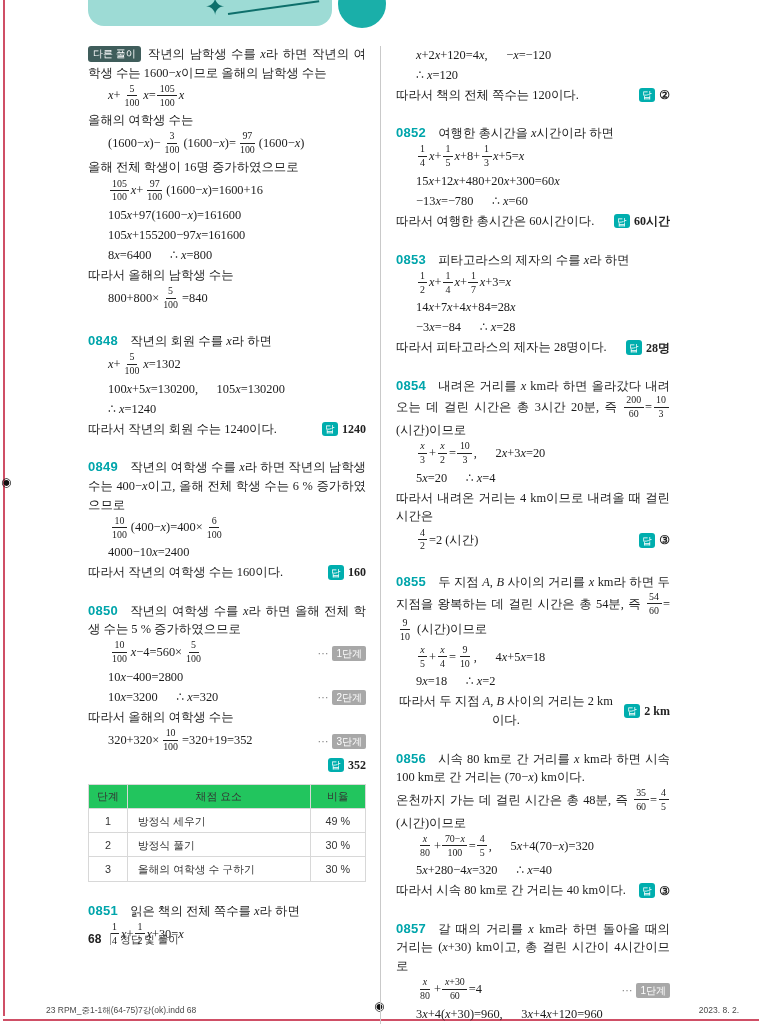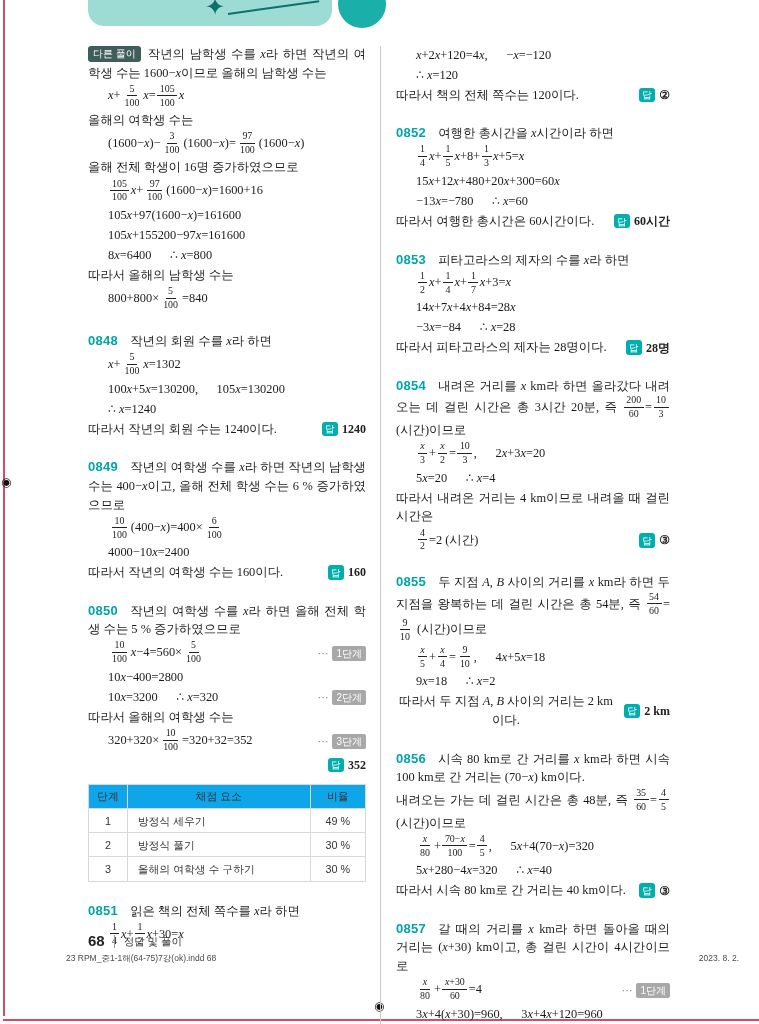--- a/index.html
+++ b/index.html
@@ -13,21 +13,21 @@
   .deco-mint{position:absolute;left:88px;top:0;width:244px;height:26px;background:#9ddbd5;border-radius:0 0 16px 16px;}
   .deco-circle{position:absolute;left:338px;top:-20px;width:48px;height:48px;border-radius:50%;background:#1aafa9;}
   .deco-star{position:absolute;left:205px;top:-5px;color:#0e6f6b;font-size:24px;line-height:1;font-family:"DejaVu Sans",sans-serif;}
   .deco-trail{position:absolute;left:228px;top:13px;width:92px;height:1.5px;background:#0e6f6b;transform:rotate(-8deg);transform-origin:left center;}
   
   .crop-left{position:absolute;left:3px;top:0;width:2px;height:1016px;background:#cf4f66;}
   .crop-bottom{position:absolute;left:3px;top:1019px;width:756px;height:2px;background:#cf4f66;}
   .regmark{position:absolute;font-size:12px;color:#111;font-family:"DejaVu Sans",sans-serif;line-height:1;}
   .reg-left{left:1px;top:476px;}
   .reg-bottom{left:374px;top:1000px;}
-  .print-note{position:absolute;top:952px;font-size:8.5px;color:#4a4a4a;font-family:"Liberation Sans","DejaVu Sans",sans-serif;margin-left:20px;}
+  .print-note{position:absolute;top:1004px;font-size:8.5px;color:#4a4a4a;font-family:"Liberation Sans","DejaVu Sans",sans-serif;}
   .print-note.l{left:46px;}
   .print-note.r{right:20px;}
   
   .content{position:absolute;left:0;top:44px;width:684px;display:flex;padding:0 14px 0 88px;box-sizing:border-box;}
   .col-left{width:278px;flex:none;}
   .divider{width:1px;background:#c9c9c9;margin:2px 15px 0 14px;flex:none;}
   .col-right{flex:1;min-width:0;}
   
   .p{text-align:justify;margin:1px 0;}
   .math{padding-left:20px;margin:1.5px 0;}
@@ -42,28 +42,28 @@
   .frac .den{padding:.5px 2.5px 0;}
   
   .ansgrp{display:inline-flex;align-items:center;gap:4px;white-space:nowrap;margin-left:8px;}
   .dap{background:#00aeae;color:#fff;font-size:9.5px;padding:1.5px 3.5px;border-radius:3px;font-family:"Liberation Sans","DejaVu Sans",sans-serif;line-height:1.2;}
   .ansval{font-weight:bold;color:#222;font-size:12px;}
   .ansline{display:flex;justify-content:flex-end;margin:2px 0 0;}
   .stepgrp{display:inline-flex;align-items:center;gap:4px;white-space:nowrap;color:#8a8a8a;font-size:11px;margin-left:8px;}
   .stepbadge{background:#a8a8a8;color:#fff;font-size:10px;padding:1px 4px;border-radius:2px;font-family:"Liberation Sans","DejaVu Sans",sans-serif;line-height:1.3;}
   
   .score-table{width:100%;border-collapse:collapse;font-family:"Liberation Sans","DejaVu Sans",sans-serif;font-size:10.8px;margin:10px 0 2px;color:#333;border-top:1.5px solid #999;border-bottom:1.5px solid #999;}
-  .score-table th{background:#0ea5e9;font-weight:normal;}
+  .score-table th{background:#22c55e;font-weight:normal;}
   .score-table th,.score-table td{border:1px solid #d8d8d8;padding:3.5px 6px;text-align:center;}
   .score-table td:nth-child(2){text-align:left;padding-left:10px;}
   .score-table th:first-child,.score-table td:first-child{width:14%;}
   .score-table th:last-child,.score-table td:last-child{width:20%;}
   
   .page-footer{position:absolute;left:88px;top:930px;display:flex;align-items:center;font-family:"Liberation Sans","DejaVu Sans",sans-serif;}
-  .pagenum{font-size:15px;font-weight:bold;color:#222;}
+  .pagenum{font-size:12px;font-weight:bold;color:#222;}
   .pagefootlabel{font-size:10.5px;color:#333;margin-left:9px;padding-left:9px;border-left:1px solid #999;line-height:1.2;}
 </style>
 </head>
 <body>
 
 <div class="deco-mint"></div>
 <div class="deco-trail"></div>
 <div class="deco-star">✦</div>
 <div class="deco-circle"></div>
 
@@ -156,21 +156,21 @@
         <span class="stepgrp">
           <span class="dots">⋯</span>
           <span class="stepbadge">2단계</span>
         </span>
       </div>
       <div class="p"><span class="ptext"><span class="run">따라서 올해의 여학생 수는</span></span></div>
       <div class="math flex">
         <span class="mruns"><span class="run">320+320×</span><span class="frac">
             <span class="num">10</span>
             <span class="den">100</span>
-          </span><span class="run">=320+32=352</span></span>
+          </span><span class="run">=320+19=352</span></span>
         <span class="stepgrp">
           <span class="dots">⋯</span>
           <span class="stepbadge">3단계</span>
         </span>
       </div>
       <div class="ansline">
         <span class="ansgrp">
           <span class="dap">답</span>
           <b class="ansval">352</b>
         </span>
@@ -309,21 +309,21 @@
           </span><span class="run">,      4<i>x</i>+5<i>x</i>=18</span></span></div>
       <div class="math"><span class="mruns"><span class="run">9<i>x</i>=18      ∴ <i>x</i>=2</span></span></div>
       <div class="p flex">
         <span class="ptext"><span class="run">따라서 두 지점 <i>A</i>, <i>B</i> 사이의 거리는 2 <span>km</span>이다.</span></span>
         <span class="ansgrp">
           <span class="dap">답</span>
           <b class="ansval">2 <span>km</span></b>
         </span>
       </div>
       <div class="p prob"><span class="ptext"><span class="pnum">0856</span><span class="run">시속 80 <span>km</span>로 간 거리를 <i>x</i> <span>km</span>라 하면 시속 100 <span>km</span>로 간 거리는 (70−<i>x</i>) <span>km</span>이다.</span></span></div>
-      <div class="p"><span class="ptext"><span class="run">내려오는 가는 데 걸린 시간은 총 48분, 즉 </span><span class="frac">
+      <div class="p"><span class="ptext"><span class="run">온천까지 가는 데 걸린 시간은 총 48분, 즉 </span><span class="frac">
             <span class="num">35</span>
             <span class="den">60</span>
           </span><span class="run">=</span><span class="frac">
             <span class="num">4</span>
             <span class="den">5</span>
           </span><span class="run"> (시간)이므로</span></span></div>
       <div class="math"><span class="mruns"><span class="frac">
             <span class="num"><i>x</i></span>
             <span class="den">80</span>
           </span><span class="run">+</span><span class="frac">

